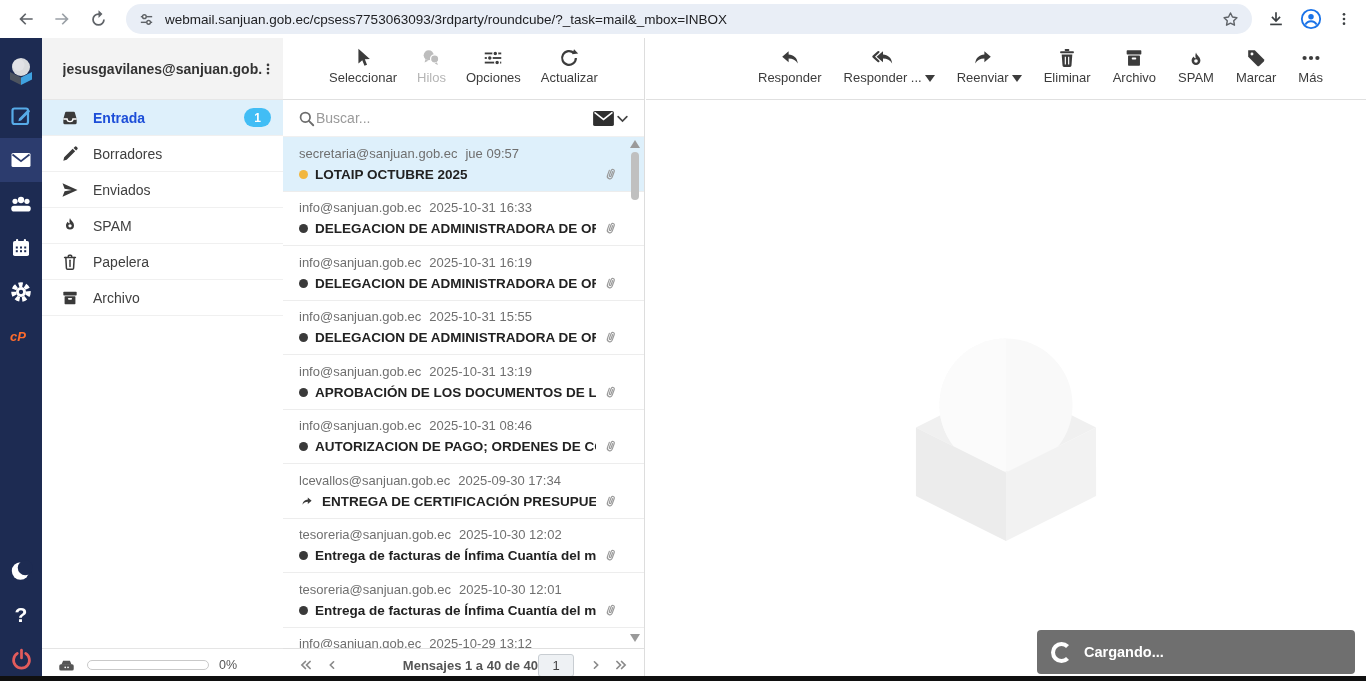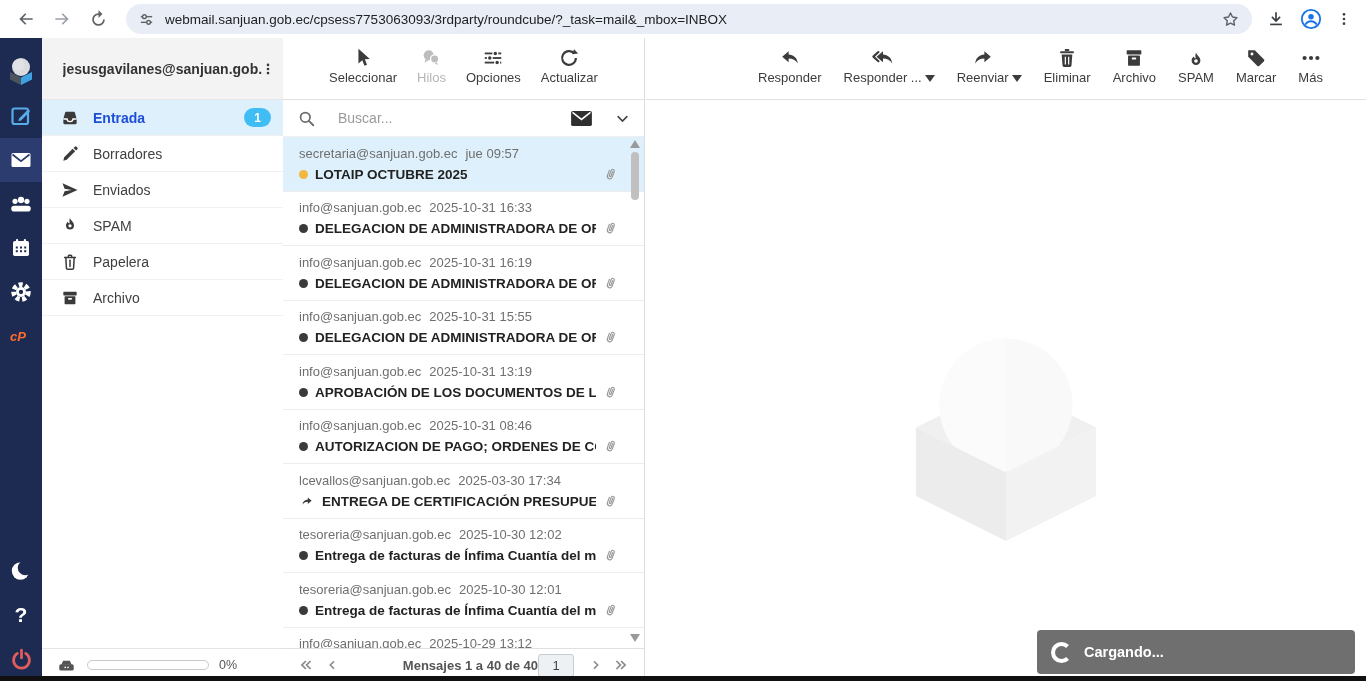--- a/index.html
+++ b/index.html
@@ -41,21 +41,21 @@
 
   
   .listcol { position:absolute; left:283px; top:0; width:362px; height:643px; background:#fff; border-right:1px solid #ddd; }
   .list-toolbar { height:62px; border-bottom:1px solid #e0e0e0; display:flex; align-items:flex-start; justify-content:center; gap:20px; padding-top:9px; }
   .tbtn { display:flex; flex-direction:column; align-items:center; gap:1px; cursor:pointer; }
   .tbtn .tlabel { font-size:13px; color:#3c3c3c; }
   .tbtn.disabled .tlabel { color:#b5b5b5; }
   .tbtn-row { display:flex; align-items:flex-start; }
   .caret { margin-top:28px; margin-left:3px; cursor:pointer; }
 
-  .search-row { height:37px; display:flex; align-items:center; padding:0 14px; gap:22px; border-bottom:1px solid #f0f0f0; }
+  .search-row { height:37px; display:flex; align-items:center; padding:0 14px; gap:0; border-bottom:1px solid #f0f0f0; }
   .search-input { border:none; outline:none; flex:1; font-size:14px; color:#333; font-family:"Liberation Sans",sans-serif; background:transparent; }
   .search-input::placeholder { color:#9a9a9a; }
 
   .msg-rows { position:absolute; top:99px; left:0; width:100%; height:511px; overflow:hidden; }
   .msg-row { height:54.5px; padding:7px 26px 0 16px; border-bottom:1px solid #ededed; cursor:pointer; }
   .msg-row.selected { background:#def0fb; }
   .msg-line1 { display:flex; align-items:center; height:18px; }
   .msg-sender { font-size:13px; color:#6f6f6f; white-space:nowrap; overflow:hidden; }
   .msg-date { font-size:13px; color:#6f6f6f; white-space:nowrap; margin-left:8px; }
   .msg-line2 { display:flex; align-items:center; height:24px; gap:7px; }
@@ -418,21 +418,21 @@
 
       <span class="msg-subject">AUTORIZACION DE PAGO; ORDENES DE CO...</span>
       <svg class="msg-clip" width="15" height="17" viewBox="0 0 24 24">
         <path d="M8 6.5v8.5a4 4 0 0 0 8 0V5.5a2.6 2.6 0 0 0-5.2 0V14a1.4 1.4 0 0 0 2.8 0V6.5" fill="none" stroke="#9a9a9a" stroke-width="1.9" stroke-linecap="round" transform="rotate(20 12 12)"></path>
       </svg>
     </div>
   </div>
         <div class="msg-row">
     <div class="msg-line1">
       <span class="msg-sender">lcevallos@sanjuan.gob.ec</span>
-      <span class="msg-date">2025-03-30 17:34</span>
+      <span class="msg-date">2025-09-30 17:34</span>
     </div>
     <div class="msg-line2">
 
       <svg class="msg-fwd" width="16" height="13" viewBox="0 0 24 24">
               <path d="M13.5 8.2V4.5l7 6-7 6v-3.9c-4.5 0-7.8 1.8-10 5.4.7-6.5 4.7-9.4 10-9.8z" fill="#3a3a3a"></path>
             </svg>
       <span class="msg-subject">ENTREGA DE CERTIFICACIÓN PRESUPUEST...</span>
       <svg class="msg-clip" width="15" height="17" viewBox="0 0 24 24">
         <path d="M8 6.5v8.5a4 4 0 0 0 8 0V5.5a2.6 2.6 0 0 0-5.2 0V14a1.4 1.4 0 0 0 2.8 0V6.5" fill="none" stroke="#9a9a9a" stroke-width="1.9" stroke-linecap="round" transform="rotate(20 12 12)"></path>
       </svg>

